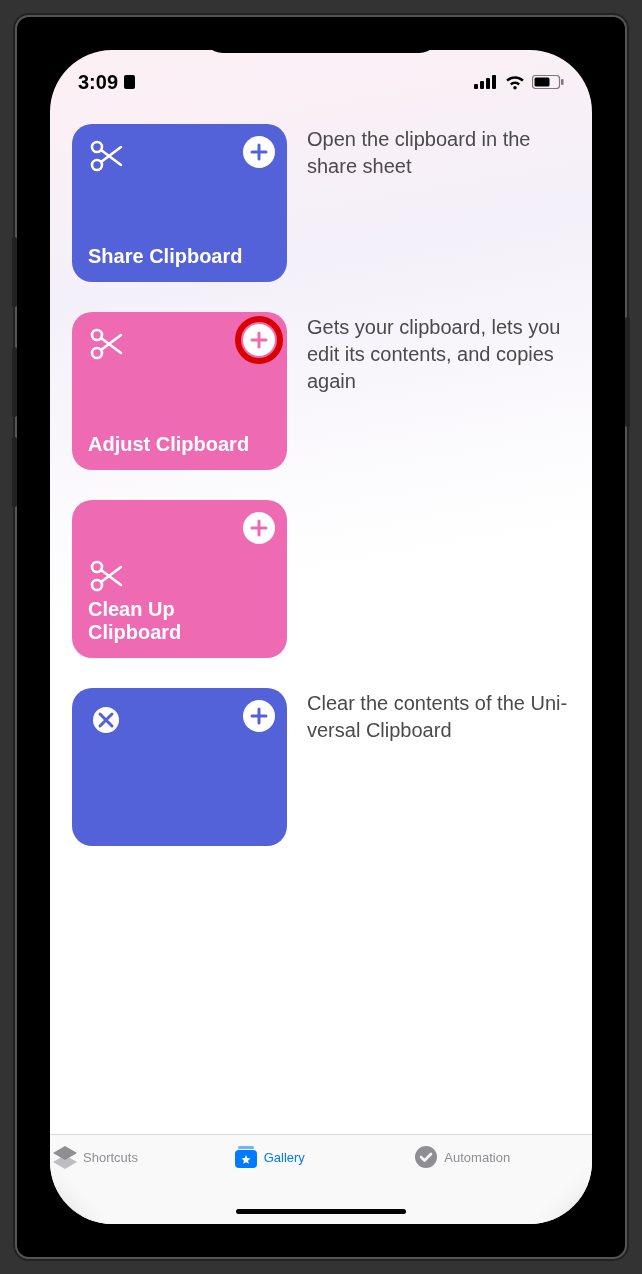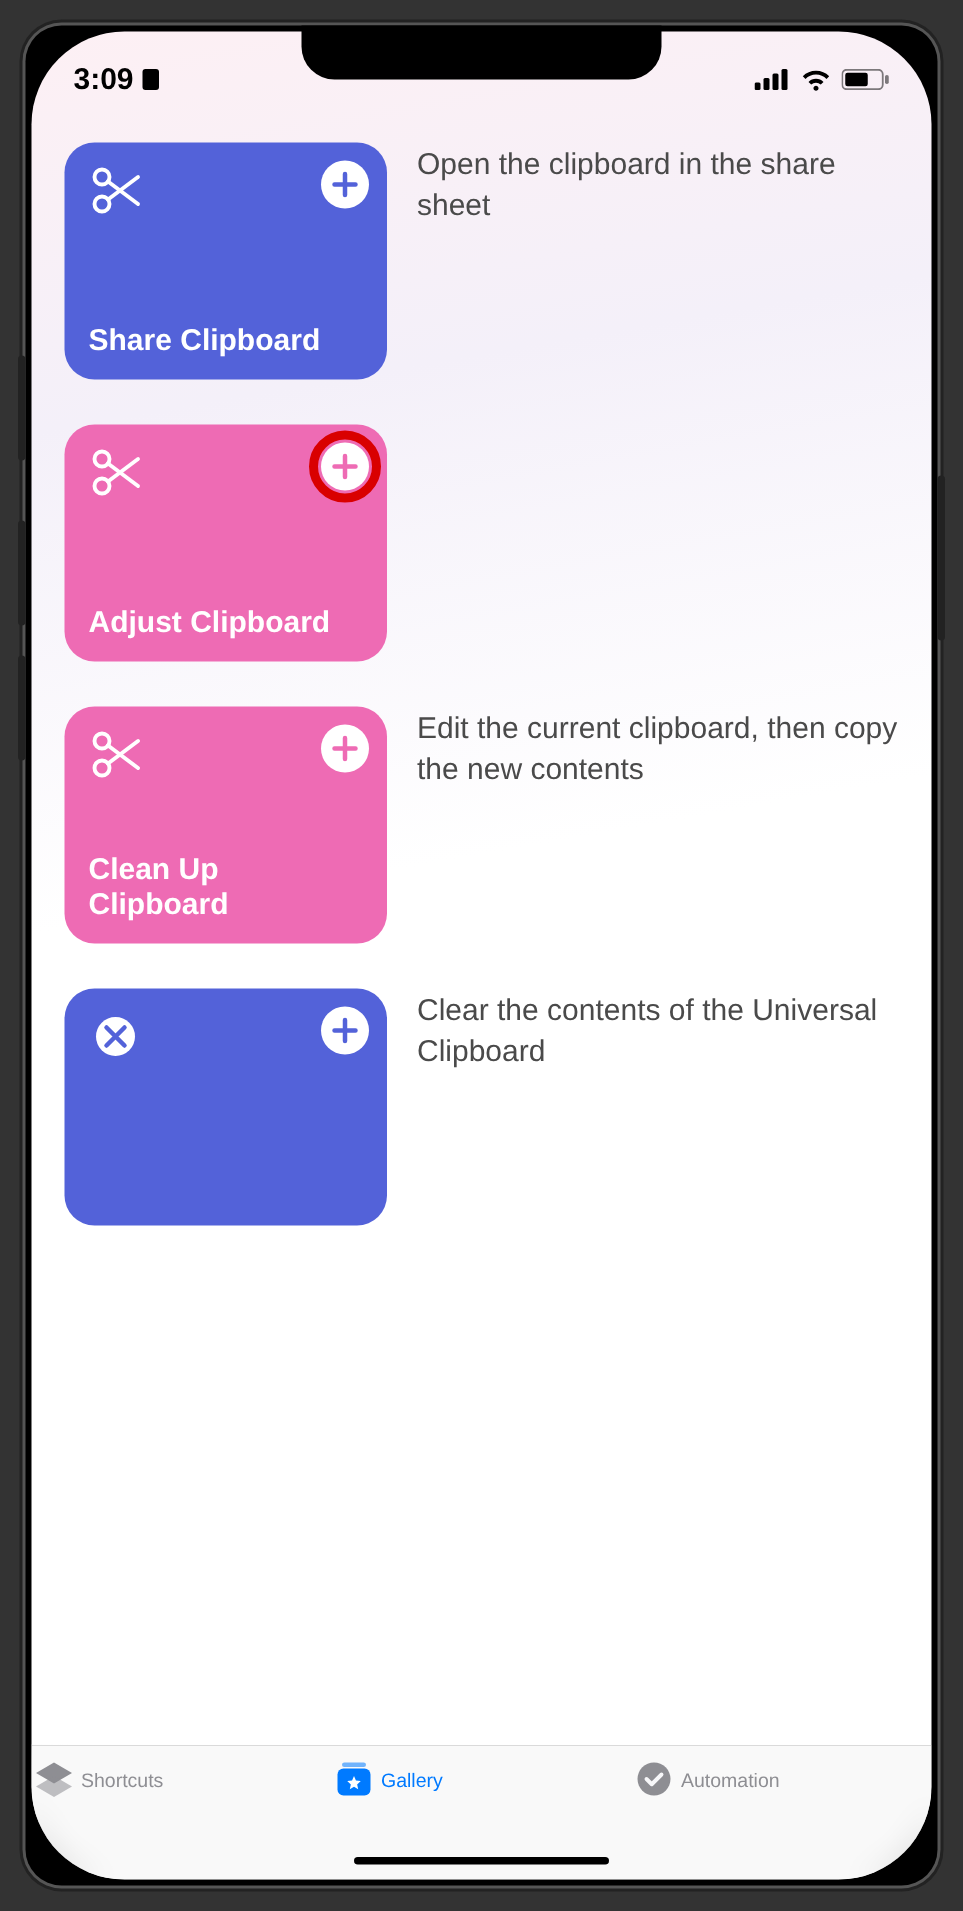--- a/index.html
+++ b/index.html
@@ -9,22 +9,22 @@
       justify-content: center;
       align-items: center;
       height: 1274px;
       width: 642px;
       font-family: -apple-system, "Helvetica Neue", Helvetica, Arial, sans-serif;
     }
     .phone {
       width: 608px;
       height: 1240px;
       background: #000;
-      border-radius: 24px;
-      padding: 4px;
+      border-radius: 12px;
+      padding: 33px;
       position: relative;
       box-shadow: 0 0 0 2px #555, 0 0 0 4px #222;
     }
     .screen {
       width: 100%;
       height: 100%;
       background: linear-gradient(170deg, #fdf0f4 0%, #f4f0f9 20%, #fff 45%);
       border-radius: 62px;
       overflow: hidden;
       position: relative;
@@ -225,37 +225,37 @@
                 <line x1="13" y1="24" x2="33" y2="9" stroke="#fff" stroke-width="2.6" stroke-linecap="round"></line>
               </svg></div>
             <div class="tile-add">
               <svg width="18" height="18" viewBox="0 0 18 18">
                 <path d="M9 2 V16 M2 9 H16" stroke="#ee6bb4" stroke-width="3" stroke-linecap="round"></path>
               </svg>
             </div>
             <div class="highlight-ring"></div>
             <div class="tile-title">Adjust Clipboard</div>
           </div>
-        </div>
-        <div class="row">
-          <div class="tile" style="background: rgb(238, 107, 180);">
+          <div class="row-desc">Gets your clip­board, lets you edit its contents, and copies again</div>
+        </div>
+        <div class="row">
+          <div class="tile" style="background: rgb(238, 107, 180); justify-content: flex-end;">
             <div><svg class="tile-icon" viewBox="0 0 36 36">
                 <circle cx="9" cy="9" r="5" fill="none" stroke="#fff" stroke-width="2.6"></circle>
                 <circle cx="9" cy="27" r="5" fill="none" stroke="#fff" stroke-width="2.6"></circle>
                 <line x1="13" y1="12" x2="33" y2="27" stroke="#fff" stroke-width="2.6" stroke-linecap="round"></line>
                 <line x1="13" y1="24" x2="33" y2="9" stroke="#fff" stroke-width="2.6" stroke-linecap="round"></line>
               </svg></div>
             <div class="tile-add">
               <svg width="18" height="18" viewBox="0 0 18 18">
                 <path d="M9 2 V16 M2 9 H16" stroke="#ee6bb4" stroke-width="3" stroke-linecap="round"></path>
               </svg>
             </div>
             <div class="tile-title">Clean Up Clipboard</div>
           </div>
-          <div class="row-desc">Edit the current clipboard, then copy the new contents</div>
         </div>
         <div class="row">
           <div class="tile" style="background: rgb(83, 98, 217);">
             <div><svg class="tile-icon" viewBox="0 0 36 36">
                 <circle cx="18" cy="18" r="13" fill="#fff"></circle>
                 <path d="M12 12 L24 24 M24 12 L12 24" stroke="#5362d9" stroke-width="3" stroke-linecap="round"></path>
               </svg></div>
             <div class="tile-add">
               <svg width="18" height="18" viewBox="0 0 18 18">
                 <path d="M9 2 V16 M2 9 H16" stroke="#5362d9" stroke-width="3" stroke-linecap="round"></path>

